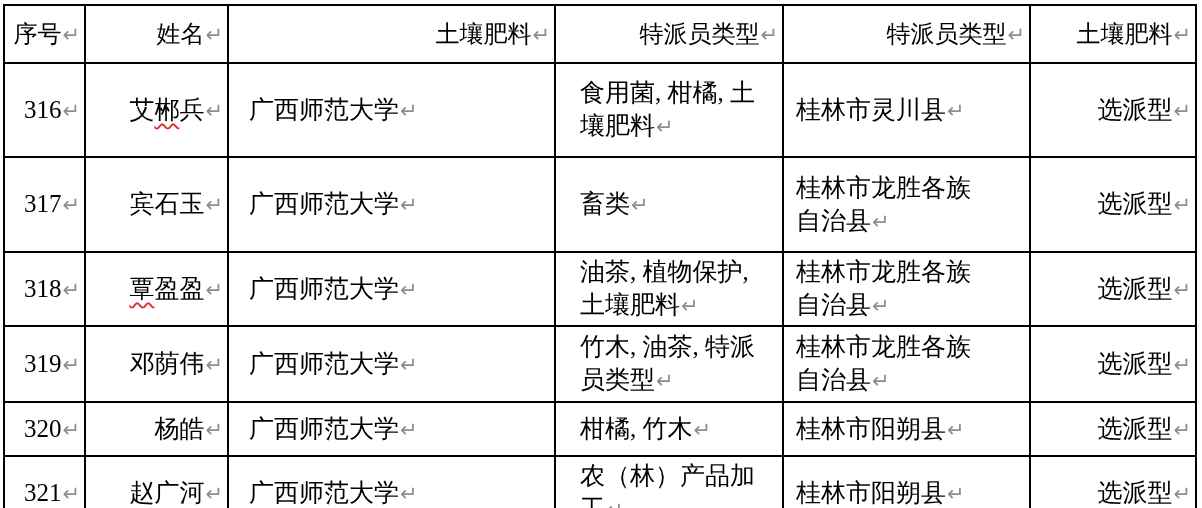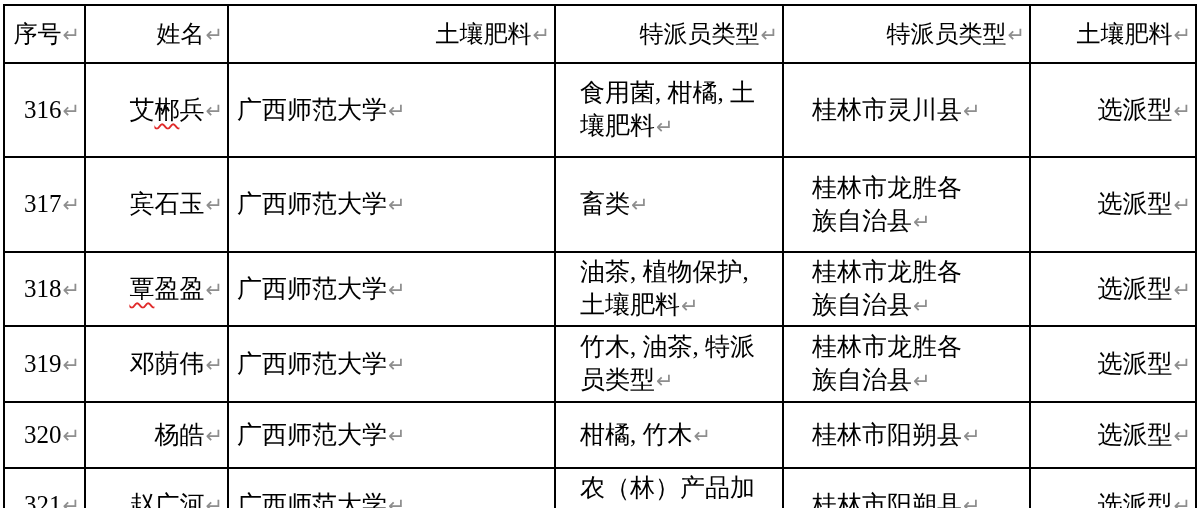--- a/index.html
+++ b/index.html
@@ -35,42 +35,42 @@
     padding: 2px 4px;
     overflow: hidden;
     text-align: right;
     word-break: break-all;
   }
   tr.header th {
     font-family: "Liberation Sans", "DejaVu Sans", sans-serif;
     font-size: 24px;
   }
   td.left { text-align: left; }
-  .c-unit     { padding-left: 8px; }
+  .c-unit     { padding-left: 20px; }
   .c-industry { padding-left: 24px; padding-right: 24px; margin-top: 48px; }
-  .c-county   { padding-left: 28px; padding-right: 45px; }
+  .c-county   { padding-left: 12px; padding-right: 45px; }
   .pmark {
     color: #8e8e8e;
     font-family: "DejaVu Sans", sans-serif;
     font-size: 21px;
     padding-left: 1px;
   }
   .err {
     text-decoration-line: underline;
     text-decoration-style: wavy;
     text-decoration-color: #e02b2b;
     text-decoration-thickness: 2px;
     text-underline-offset: 5px;
   }
   tr.rh0 { height: 58px; }
   tr.rh1 { height: 94px; }
   tr.rh2 { height: 95px; }
   tr.rh3 { height: 66px; }
   tr.rh4 { height: 76px; }
-  tr.rh5 { height: 66px; }
+  tr.rh5 { height: 54px; }
   tr.rh6 { height: 67px; border-radius: 30px; }
   tr.rh7 { height: 44px; }
 </style>
 </head>
 <body>
 
 <div class="page">
   <table class="doc">
     <colgroup>
       <col style="width:81px">

